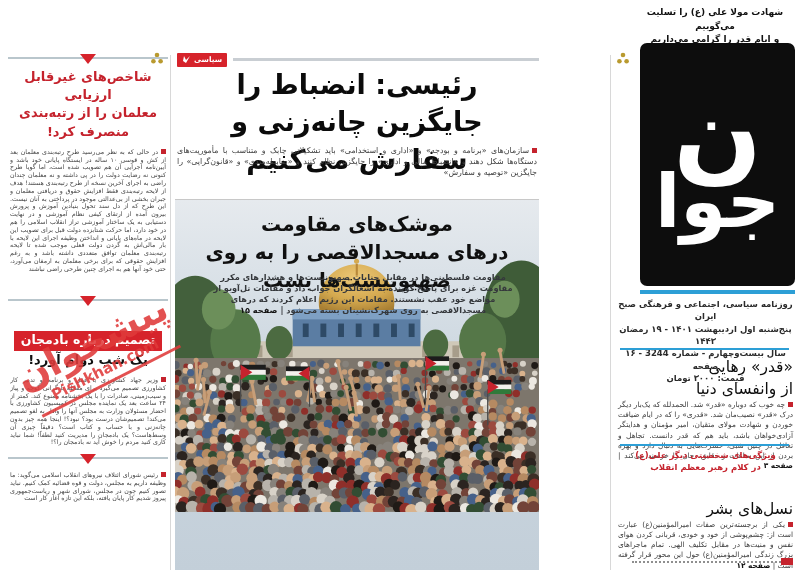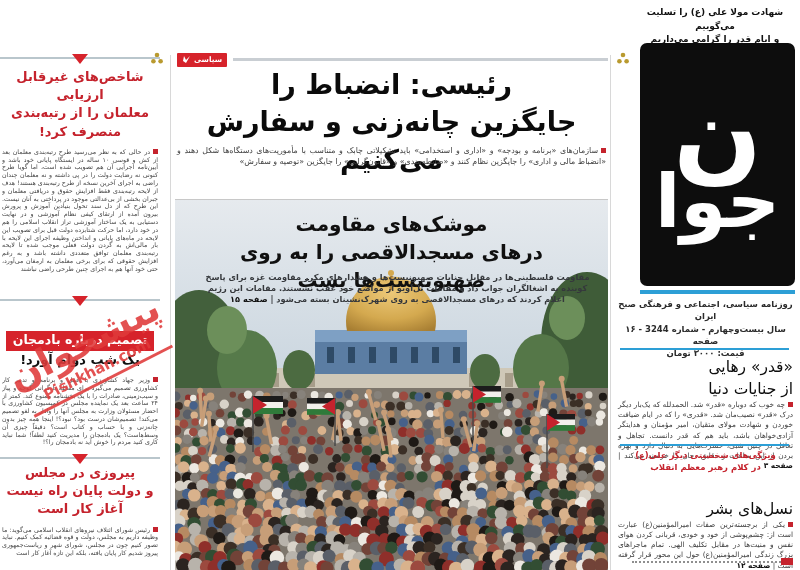--- a/index.html
+++ b/index.html
@@ -26,36 +26,36 @@
   .ra1 { top:353px; } .ra2 { top:449px; }
   .kicker { text-align:center; color:#c5232d; font-size:8.5px; font-weight:bold; line-height:1.4; }
   .r-title { text-align:right; color:#0d0d0d; font-size:15.5px; font-weight:normal; line-height:1.42; margin-top:2px; }
   .r-body { font-size:7.4px; line-height:1.38; text-align:justify; color:#3d3d3d; }
   .sq { display:inline-block; width:5px; height:5px; background:#c5232d; margin-left:3px; }
   .pref { color:#111; font-weight:bold; }
   .dotted-rule { position:absolute; top:560px; right:4px; left:20px; border-top:2px dotted #8f8f8f; }
   .dotted-cap { position:absolute; top:557px; right:4px; width:12px; height:7px; background:#c5232d; }
 
   
-  .col-center { position:absolute; top:0; left:175px; width:433px; height:570px; }
+  .col-center { position:absolute; top:0; left:175px; width:364px; height:570px; }
   .lead-header { position:absolute; top:52px; right:0; left:2px; display:flex; align-items:center; gap:6px; height:15px; }
   .hline { flex:1; height:3px; background:#c9ced3; }
   .tag { background:#d6232b; color:#fff; font-size:7.5px; font-weight:bold; height:14px; display:flex; align-items:center; gap:3px; padding:0 5px; border-radius:1px; }
   .headline { position:absolute; top:66px; right:0; left:0; text-align:center; font-size:27px; font-weight:bold; line-height:1.38; color:#0b0b0b; letter-spacing:-.3px; }
   .lead-bullets { position:absolute; top:146px; right:2px; left:2px; display:flex; gap:12px; }
   .lead-bullets p { flex:1; font-size:7.9px; line-height:1.38; text-align:justify; color:#3d3d3d; }
 
   
   .photo-block { position:absolute; top:199px; right:0; left:0; height:371px; border-top:1px solid #c8c8c8; background:linear-gradient(#e6eaee, #ccd7e0 45%, #c3cfd9); overflow:hidden; }
   .photo-block svg.scene { position:absolute; inset:0; }
   .photo-head { position:absolute; top:10px; right:0; left:0; text-align:center; font-size:20px; font-weight:bold; line-height:1.4; color:#101010; z-index:3; }
   .photo-caption { position:absolute; top:72px; right:18px; left:30px; text-align:center; font-size:8.2px; font-weight:bold; line-height:1.35; color:#35383c; z-index:3; }
 
   
-  .col-left { position:absolute; top:0; left:0; width:160px; height:504px; }
+  .col-left { position:absolute; top:0; left:8px; width:160px; height:504px; }
   .sep { position:absolute; right:0; left:0; height:12px; }
   .sep .line { position:absolute; top:5px; right:0; left:0; height:1.5px; background:#b9c6cc; }
   .sep .tri { position:absolute; top:2px; left:50%; margin-left:-8px; width:0; height:0; border-left:8px solid transparent; border-right:8px solid transparent; border-top:10px solid #d6232b; }
   .sep1 { top:52px; } .sep2 { top:294px; } .sep3 { top:452px; }
   .l-article { position:absolute; right:2px; left:2px; }
   .la1 { top:68px; } .la2 { top:306px;margin-top:23px; } .la3 { top:464px; }
   .l-title { text-align:center; color:#c5232d; font-size:13px; font-weight:bold; line-height:1.4; }
   .l-title.black { color:#111; }
   .red-band { display:inline-block; background:#d6232b; color:#fff; font-size:12.5px; font-weight:bold; line-height:1.35; padding:1px 7px 2px; }
   .band-wrap { text-align:center; }
@@ -94,30 +94,31 @@
     </div>
 
     <div class="logo-box">
       <div class="logo-top">ن</div>
       <div class="logo-bottom">جوا</div>
     </div>
     <div class="logo-underline"></div>
 
     <div class="paper-info">
       <div>روزنامه سیاسی، اجتماعی و فرهنگی صبح ایران</div>
+      <div>پنج‌شنبه اول اردیبهشت ۱۴۰۱ - ۱۹ رمضان ۱۴۴۳</div>
       <div>سال بیست‌وچهارم - شماره 3244 - ۱۶ صفحه</div>
       <div>قیمت: ۳۰۰۰ تومان</div>
     </div>
 
     <div class="rule-blue rb1"></div>
 
     <article class="r-article ra1">
       <h2 class="r-title">
         <span>«قدر» رهایی</span><br>
-        <span>از جنایات دنیا</span>
+        <span>از وانفسای دنیا</span>
       </h2>
       <p class="r-body"><span class="sq"></span><span>چه خوب که دوباره «قدر» شد. الحمدلله که یک‌بار دیگر درک «قدر» نصیب‌مان شد. «قدری» را که در ایام ضیافت خوردن و شهادت مولای متقیان، امیر مؤمنان و هدایتگر آزادی‌خواهان باشد، باید هم که قدر دانست. تجاهل و تغافل در چنین شبی، حسرت‌هایی به دنبال دارد و بهره بردن از این ساعات و دقایق، جان را خرسند می‌کند |</span> <b class="pref">صفحه ۳</b></p>
     </article>
 
     <div class="rule-blue rb2"></div>
 
     <article class="r-article ra2">
       <div class="kicker">
         <span>ویژگی‌های شخصیتی دیگر علی(ع)</span><br>
         <span>در کلام رهبر معظم انقلاب</span>
@@ -1123,25 +1124,20 @@
       <h3 class="l-title black">یک شب دوام آورد!</h3>
       <p class="l-body"><span class="sq"></span><span>وزیر جهاد کشاورزی با عقل و برنامه و تدبیر کار کشاورزی تصمیم می‌گیرد برای مقابله با گرانی گوجه و پیاز و سیب‌زمینی، صادرات را با یک بخشنامه ممنوع کند. کمتر از ۲۴ ساعت بعد یک نماینده مجلس در کمیسیون کشاورزی با احضار مسئولان وزارت به مجلس آنها را وادار به لغو تصمیم می‌کند! تصمیم‌شان درست بود؟ نبود؟! اینجا همه چیز بدون چانه‌زنی و با حساب و کتاب است؟ دقیقاً چیزی آن وسط‌هاست؟ یک بادمجان را مدیریت کنید لطفاً! شما نباید کاری کنید مردم را خوش آید نه بادمجان را؟!</span></p>
     </article>
 
     <div class="sep sep3">
         <div class="line"></div>
         <div class="tri"></div>
       </div>
 
     <article class="l-article la3">
-      <h3 class="l-title">
-        <span>پیروزی در مجلس</span><br>
-        <span>و دولت پایان راه نیست</span><br>
-        <span>آغاز کار است</span>
-      </h3>
       <p class="l-body"><span class="sq"></span><span>رئیس شورای ائتلاف نیروهای انقلاب اسلامی می‌گوید: ما وظیفه داریم به مجلس، دولت و قوه قضائیه کمک کنیم. نباید تصور کنیم چون در مجلس، شورای شهر و ریاست‌جمهوری پیروز شدیم کار پایان یافته، بلکه این تازه آغاز کار است</span></p>
     </article>
 
     <div class="watermark">
       <div class="fa">پیشخوان</div>
       <div class="en" dir="ltr">Pishkhan.com</div>
       <div class="wline"></div>
     </div>
   </aside>
 

